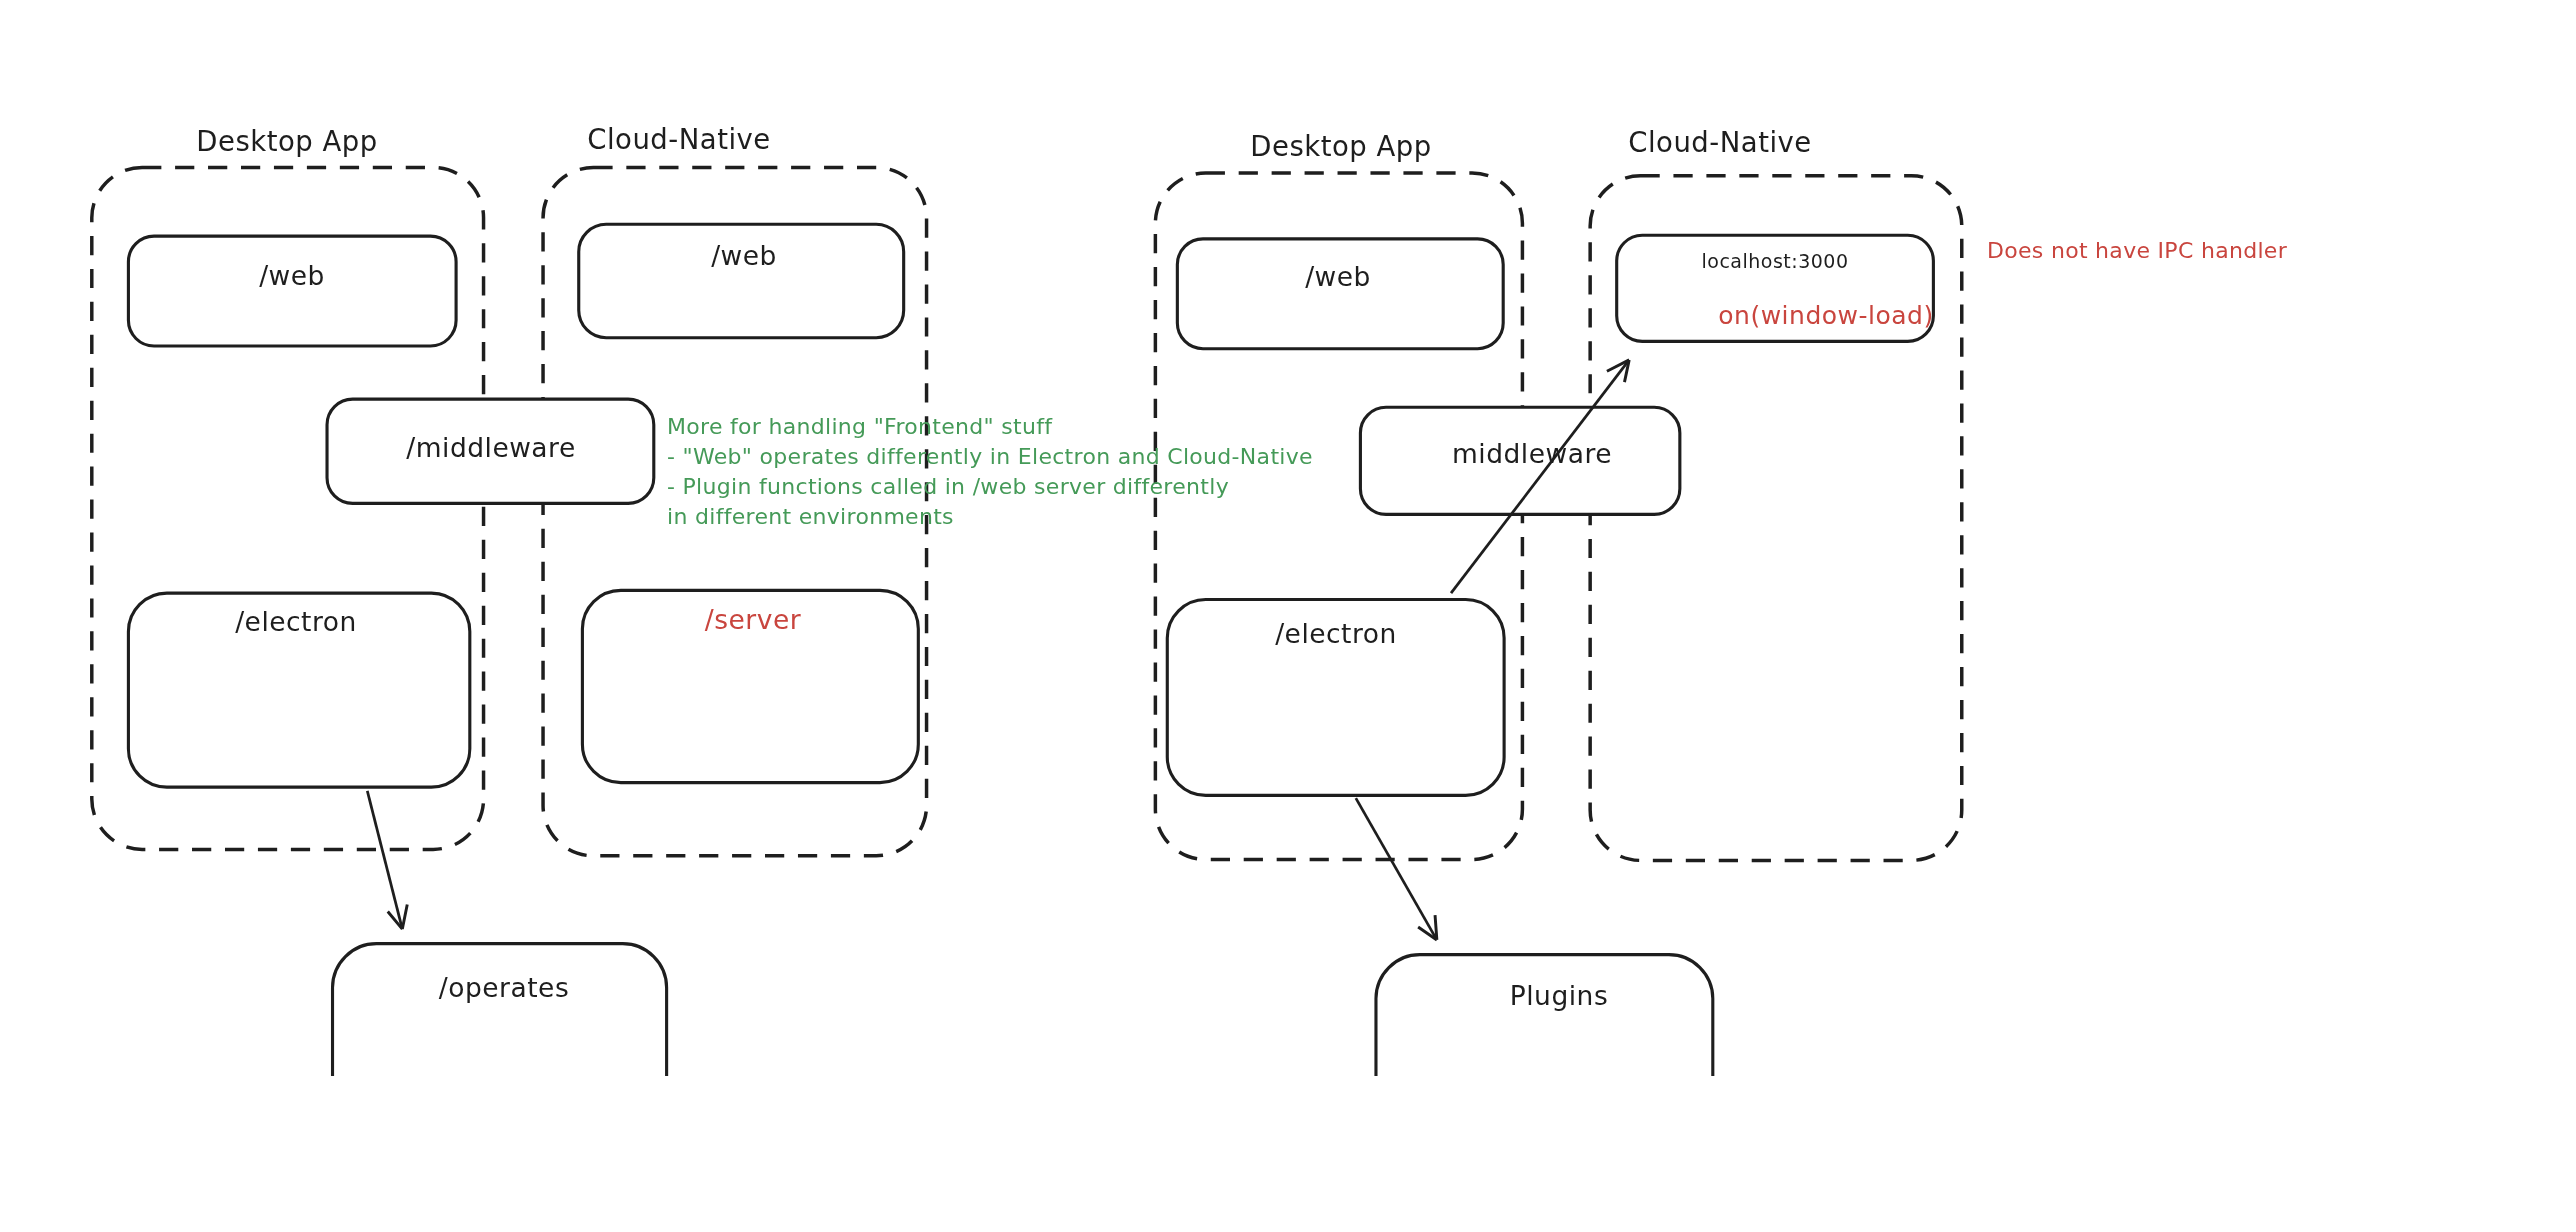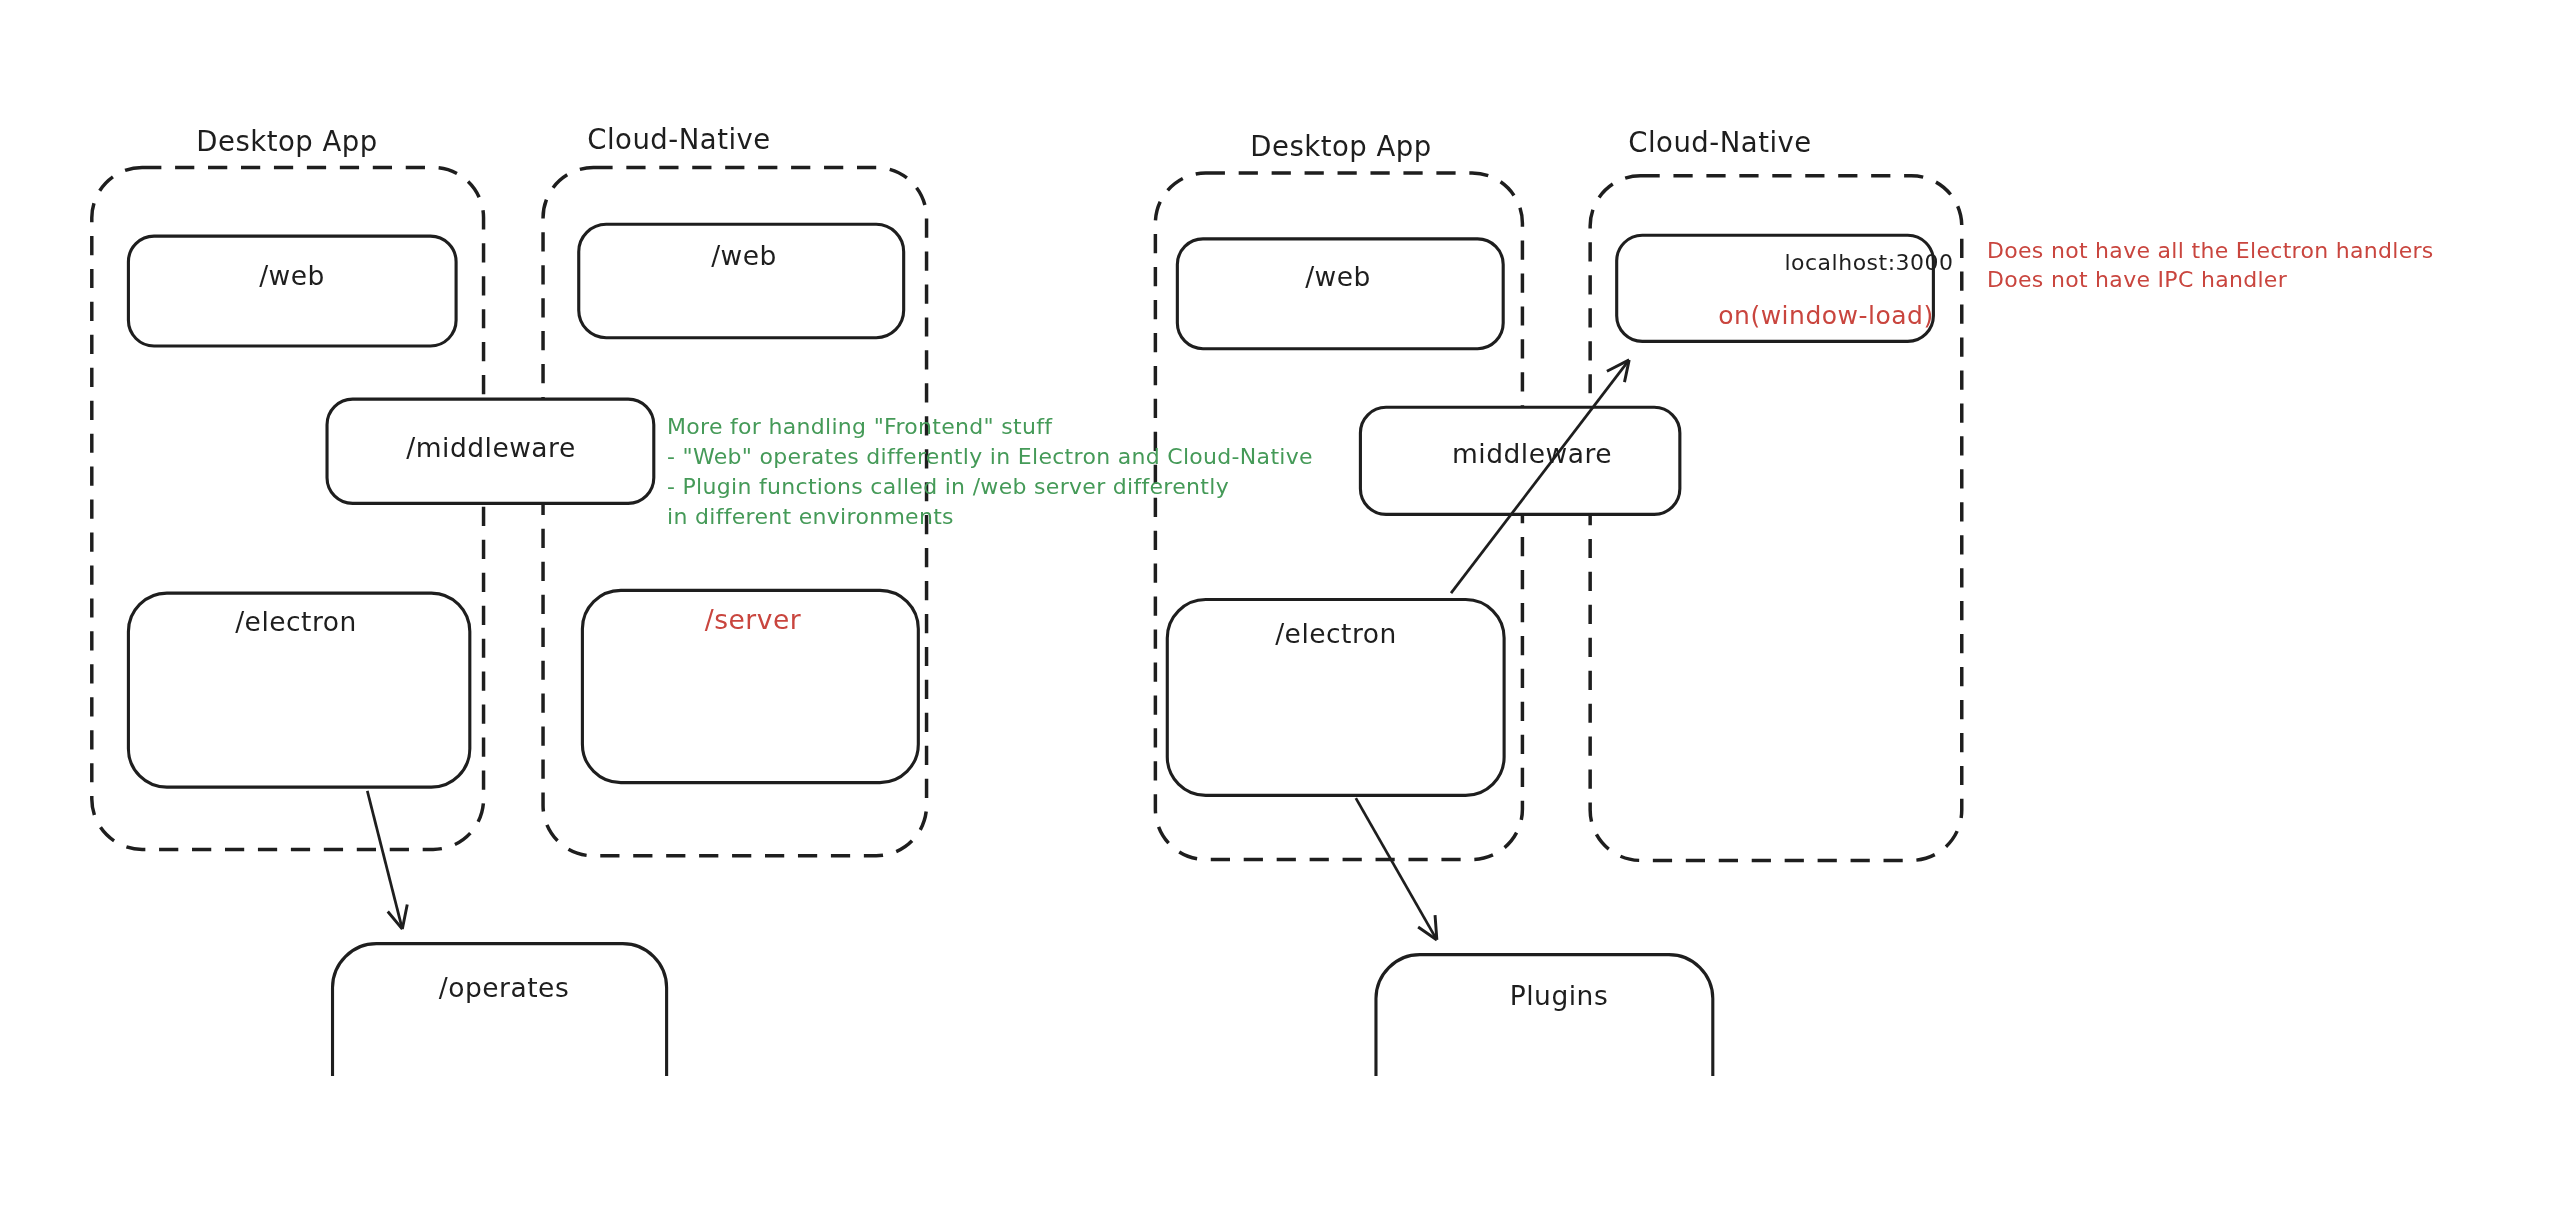--- a/index.html
+++ b/index.html
@@ -106,28 +106,27 @@
     <div class="line">- "Web" operates differently in Electron and Cloud-Native</div>
     <div class="line">- Plugin functions called in /web server differently</div>
     <div class="line">in different environments</div>
   </div>
 
   <div class="label section-label" style="left:1329px; top:130px;">Desktop App</div>
   <div class="label section-label" style="left:1708px; top:126px;">Cloud-Native</div>
 
   <div class="label" style="left:1326px; top:261px;">/web</div>
 
-  <div class="label" style="left:1857px; top:250px; font-size:22px;">localhost:3000</div>
+  <div class="label" style="left:1763px; top:250px; font-size:19px;">localhost:3000</div>
   <div class="label red-text small-label" style="left:1814px; top:301px;">on(window-load)</div>
 
   <div class="label" style="left:1520px; top:438px;">middleware</div>
 
   <div class="label" style="left:1324px; top:618px;">/electron</div>
 
   <div class="label" style="left:1547px; top:980px;">Plugins</div>
 
   <div class="note note-red red-text" style="left:1975px; top:236px;">
-    <div class="line">Does not have all the Electron handlers</div>
     <div class="line">Does not have IPC handler</div>
   </div>
 
 </div>
 
 
 </body></html>

